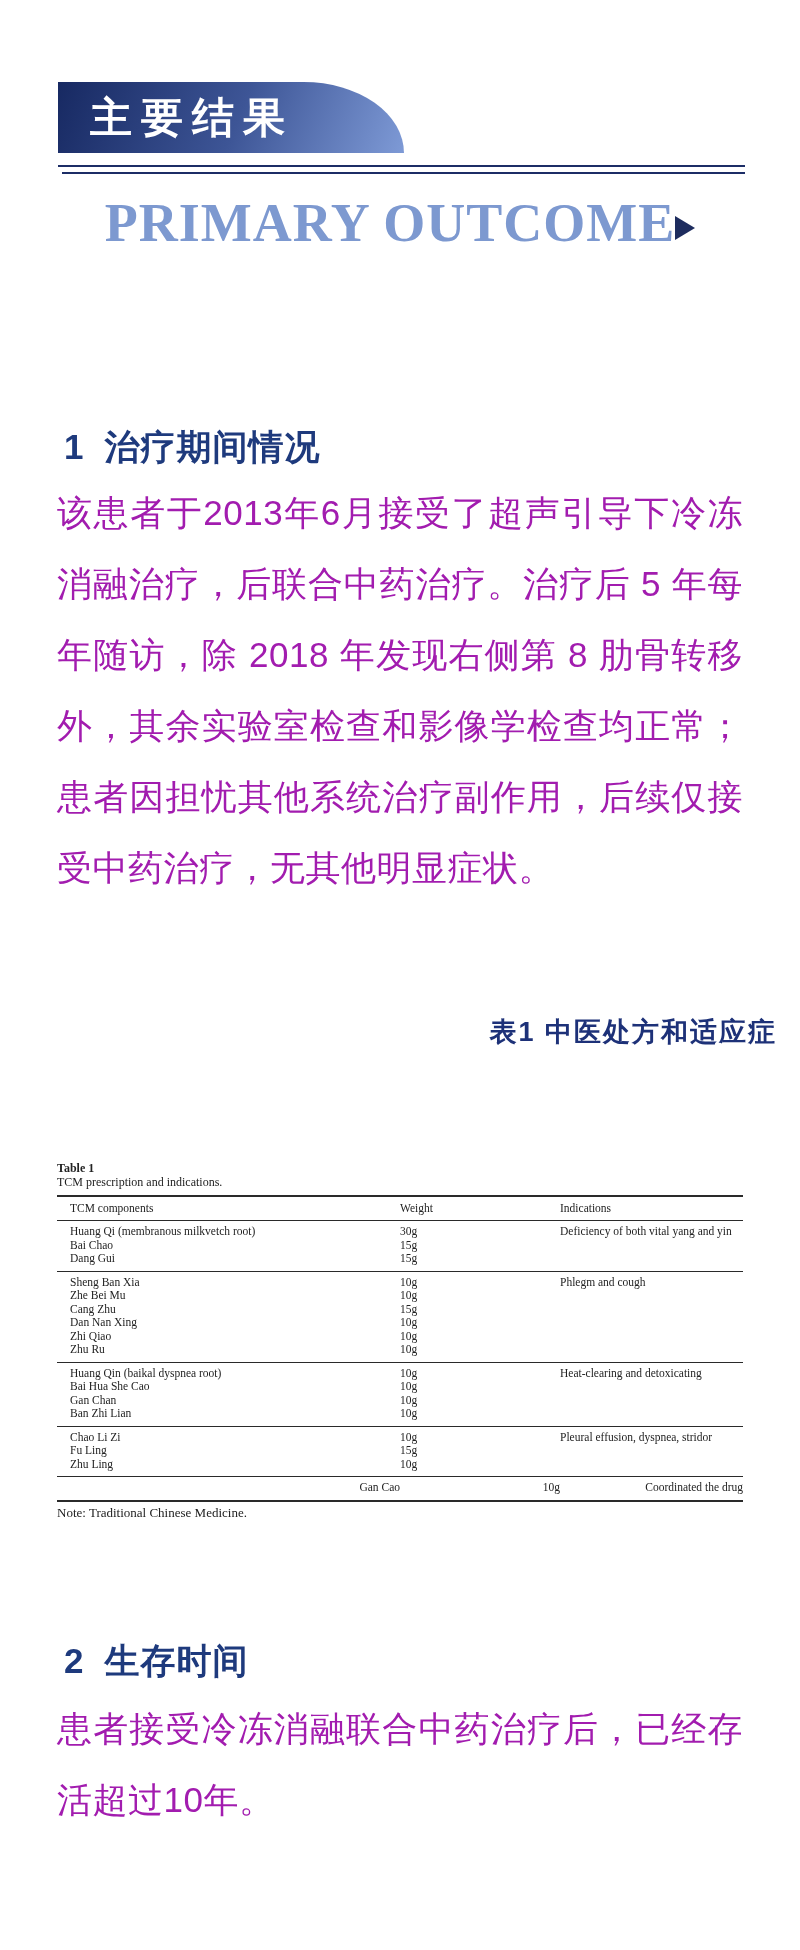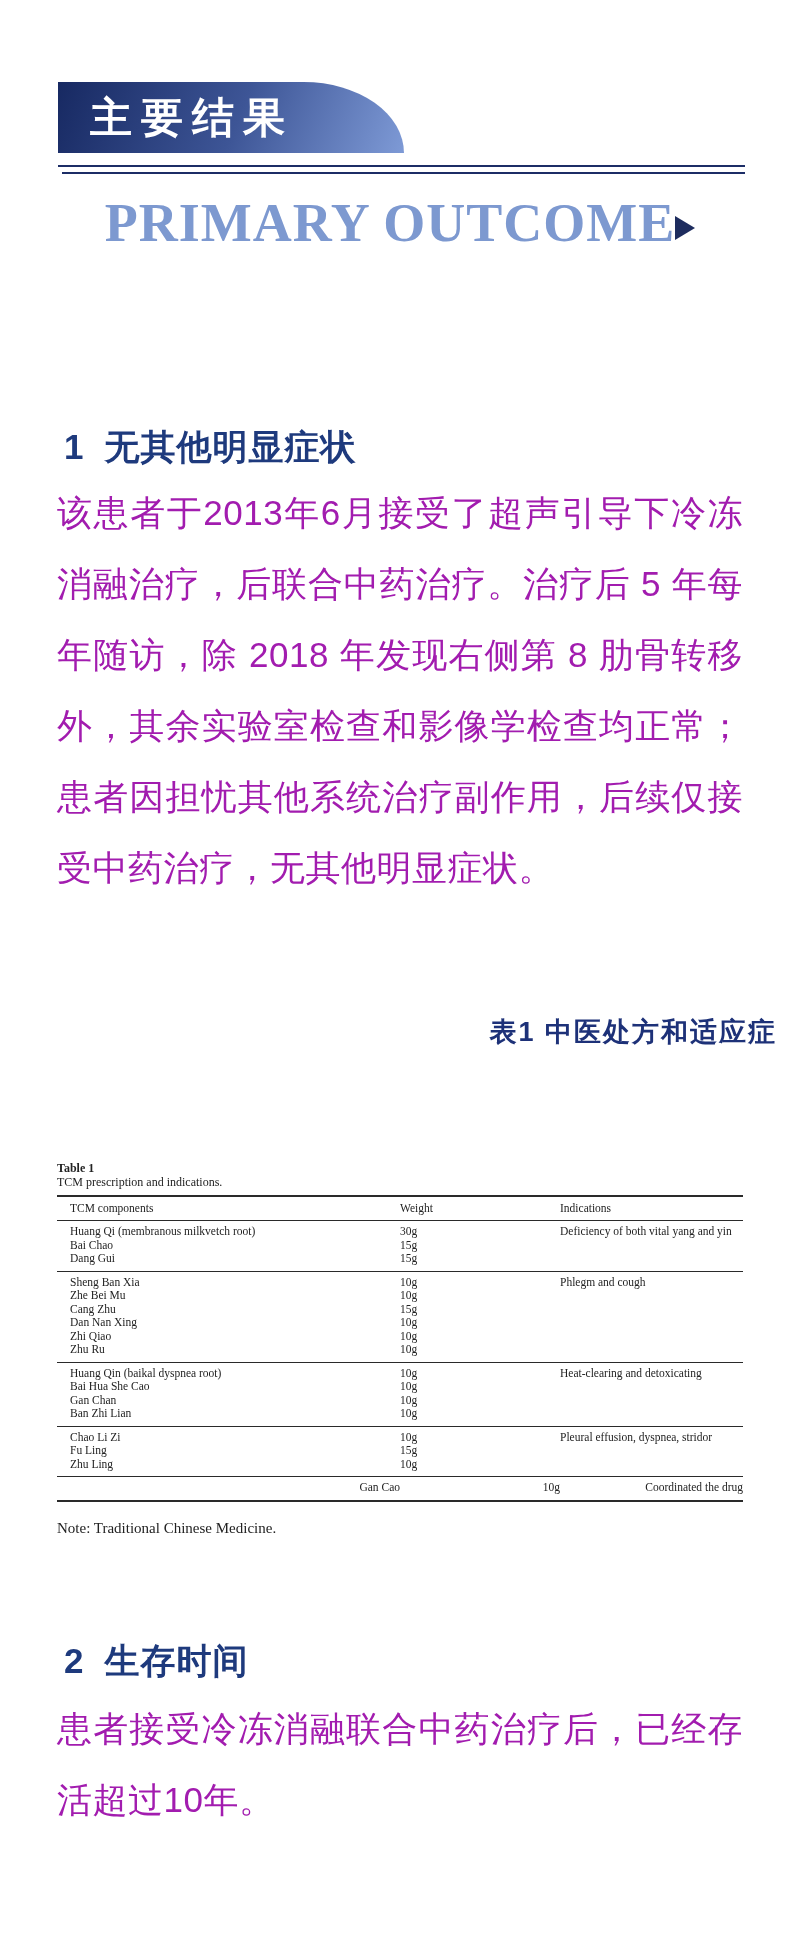--- a/index.html
+++ b/index.html
@@ -72,38 +72,38 @@
     padding:5px 0 6px 0;border-bottom:1.5px solid #2a2a2a;
   }
   .t-head .tcell.c0{padding-left:13px;}
   .tgroup{
     display:block;padding:4px 0 5px 0;border-bottom:1.5px solid #2a2a2a;
   }
   .tgroup:last-child{border-bottom:2.5px solid #2a2a2a;text-align:right;}
   .trow{display:grid;grid-template-columns:343px 160px 183px;line-height:13.5px;}
   .tcell{white-space:nowrap;overflow:visible;}
   .tcell.c0{padding-left:13px;}
-  .fig-note{font-size:15px;line-height:14px;margin-top:19px;}
+  .fig-note{font-size:13px;line-height:14px;margin-top:4px;}
 </style>
 </head>
 <body>
 
 <div class="banner">
   <div class="banner-title">主要结果</div>
 </div>
 <div class="rule-a"></div>
 <div class="rule-b"></div>
 
 <div class="outcome-row">
   <span class="outcome-title">PRIMARY OUTCOME</span>
   <span class="outcome-arrow"></span>
 </div>
 
 <div class="sec-heading" id="sec1-heading">
-  <span class="num">1</span><span>无其他明显症状</span>
+  <span class="num">1</span><span>治疗期间情况</span>
 </div>
 <div class="body-para" id="para1">该患者于2013年6月接受了超声引导下冷冻消融治疗，后联合中药治疗。治疗后 5 年每年随访，除 2018 年发现右侧第 8 肋骨转移外，其余实验室检查和影像学检查均正常；患者因担忧其他系统治疗副作用，后续仅接受中药治疗，无其他明显症状。</div>
 
 <div class="tbl-caption">表1 中医处方和适应症</div>
 
 <div class="figure">
   <div class="fig-title">Table 1</div>
   <div class="fig-sub">TCM prescription and indications.</div>
   <div class="t-top"></div>
   <div class="t-head">

